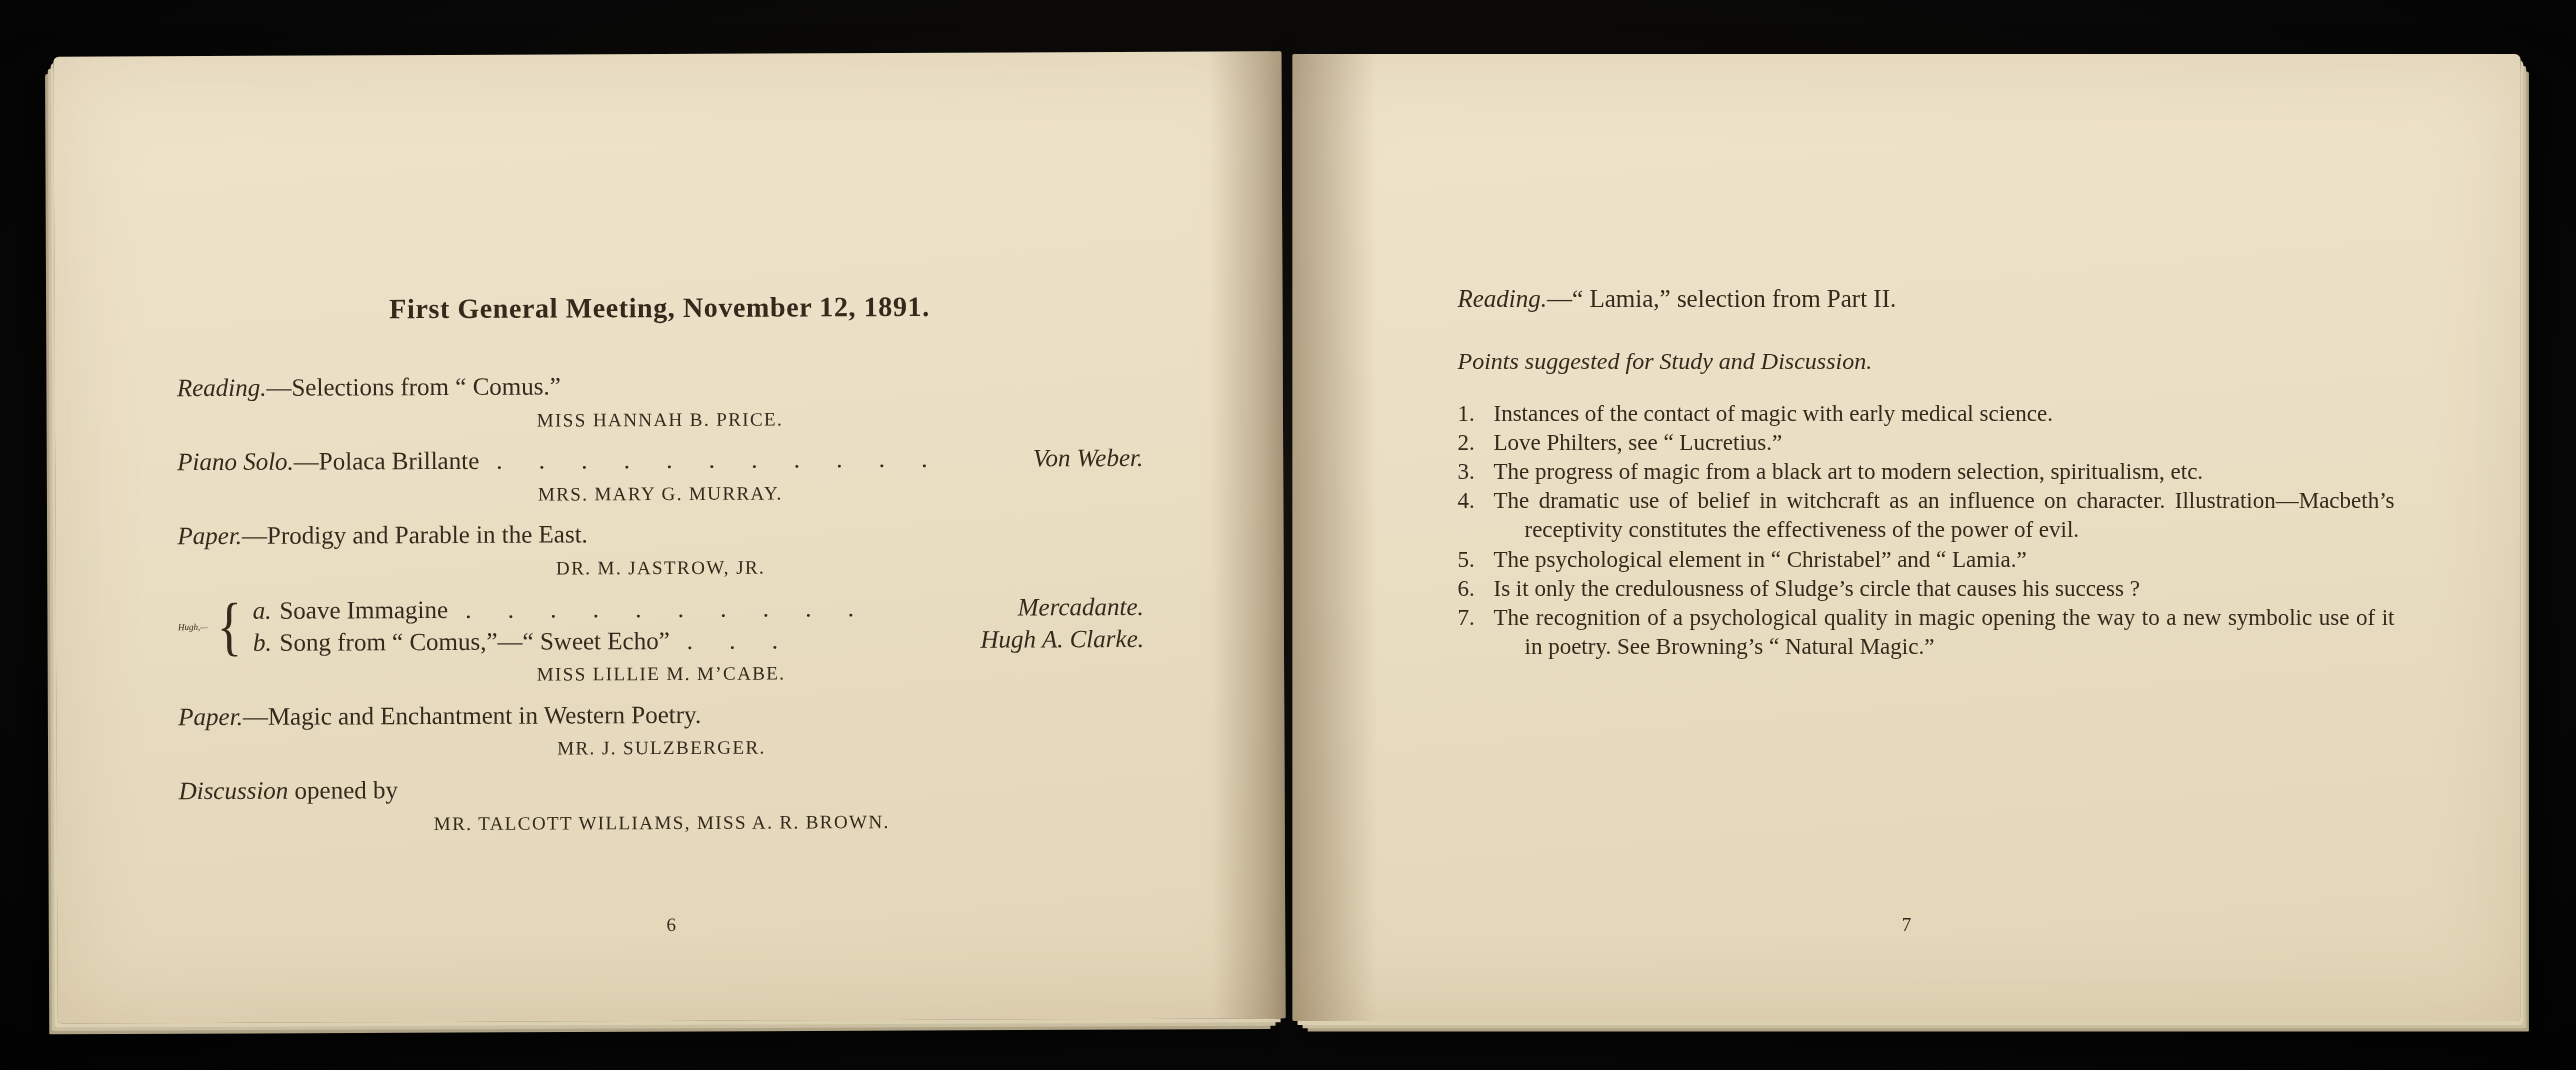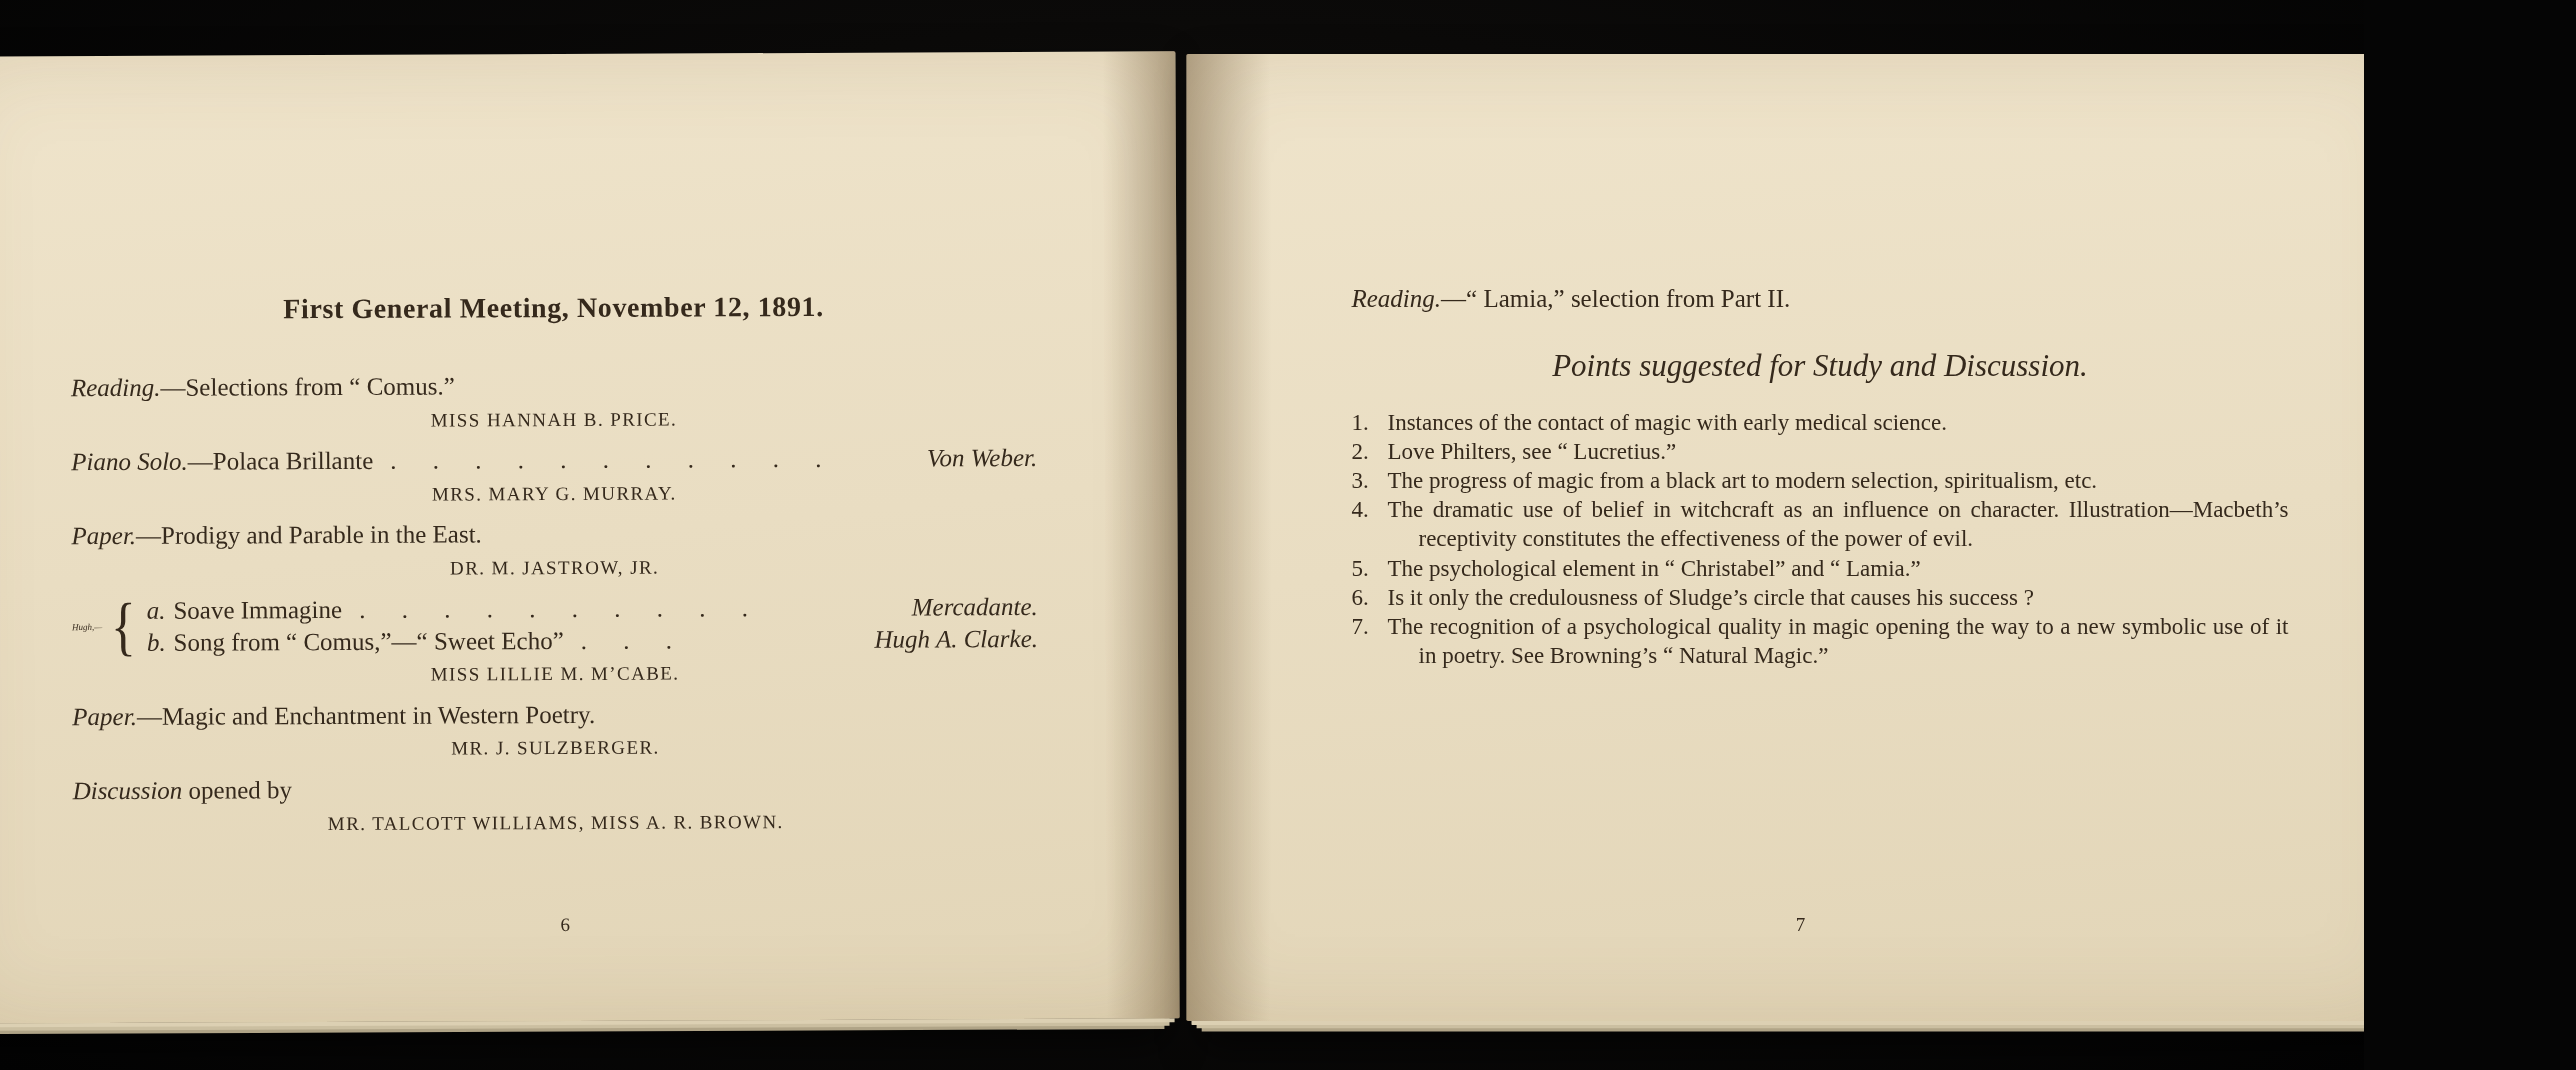--- a/index.html
+++ b/index.html
@@ -1,21 +1,21 @@
 <!DOCTYPE html>
 <html style="--background: #0b0a09; --paper: #e9ddc2; --ink: #35291c;font-size:9px"><head>
 <meta charset="utf-8">
 <style>
   html, body {
     margin: 0;
     padding: 0;
     background: #050505;
   }
   .stage {
-    width: 2364px;
+    width: 2576px;
     height: 1070px;
     position: relative;
     overflow: hidden;
     background: radial-gradient(ellipse at 50% 45%, #191613 0%, #0b0a09 55%, #030303 100%);
   }
   .book {
     position: absolute;
     top: 54px;
     left: 50%;
     transform: translateX(-50%);
@@ -107,22 +107,21 @@
     margin: 0 7.9px 0 5.6px;
     transform: scaleX(0.8);
     font-style: normal;
   }
   .song-lines { flex: 1; }
   .song-letter { margin-right: 7.9px; }
 
   .natural-magic { margin: 14.6px 0 0 40px; font-size: 25px; }
   .points-heading {
     font-style: italic;
-    font-size: 31px;
-    text-align: center;
+    font-size: 24px;
     margin: 33px 0 23.6px 0;
   }
   .point { display: flex; font-size: 23px; line-height: 1.27; }
   .pnum { flex: 0 0 36px; }
   .ptext {
     flex: 1;
     text-align: justify;
     padding-left: 31px;
     text-indent: -31px;
   }

